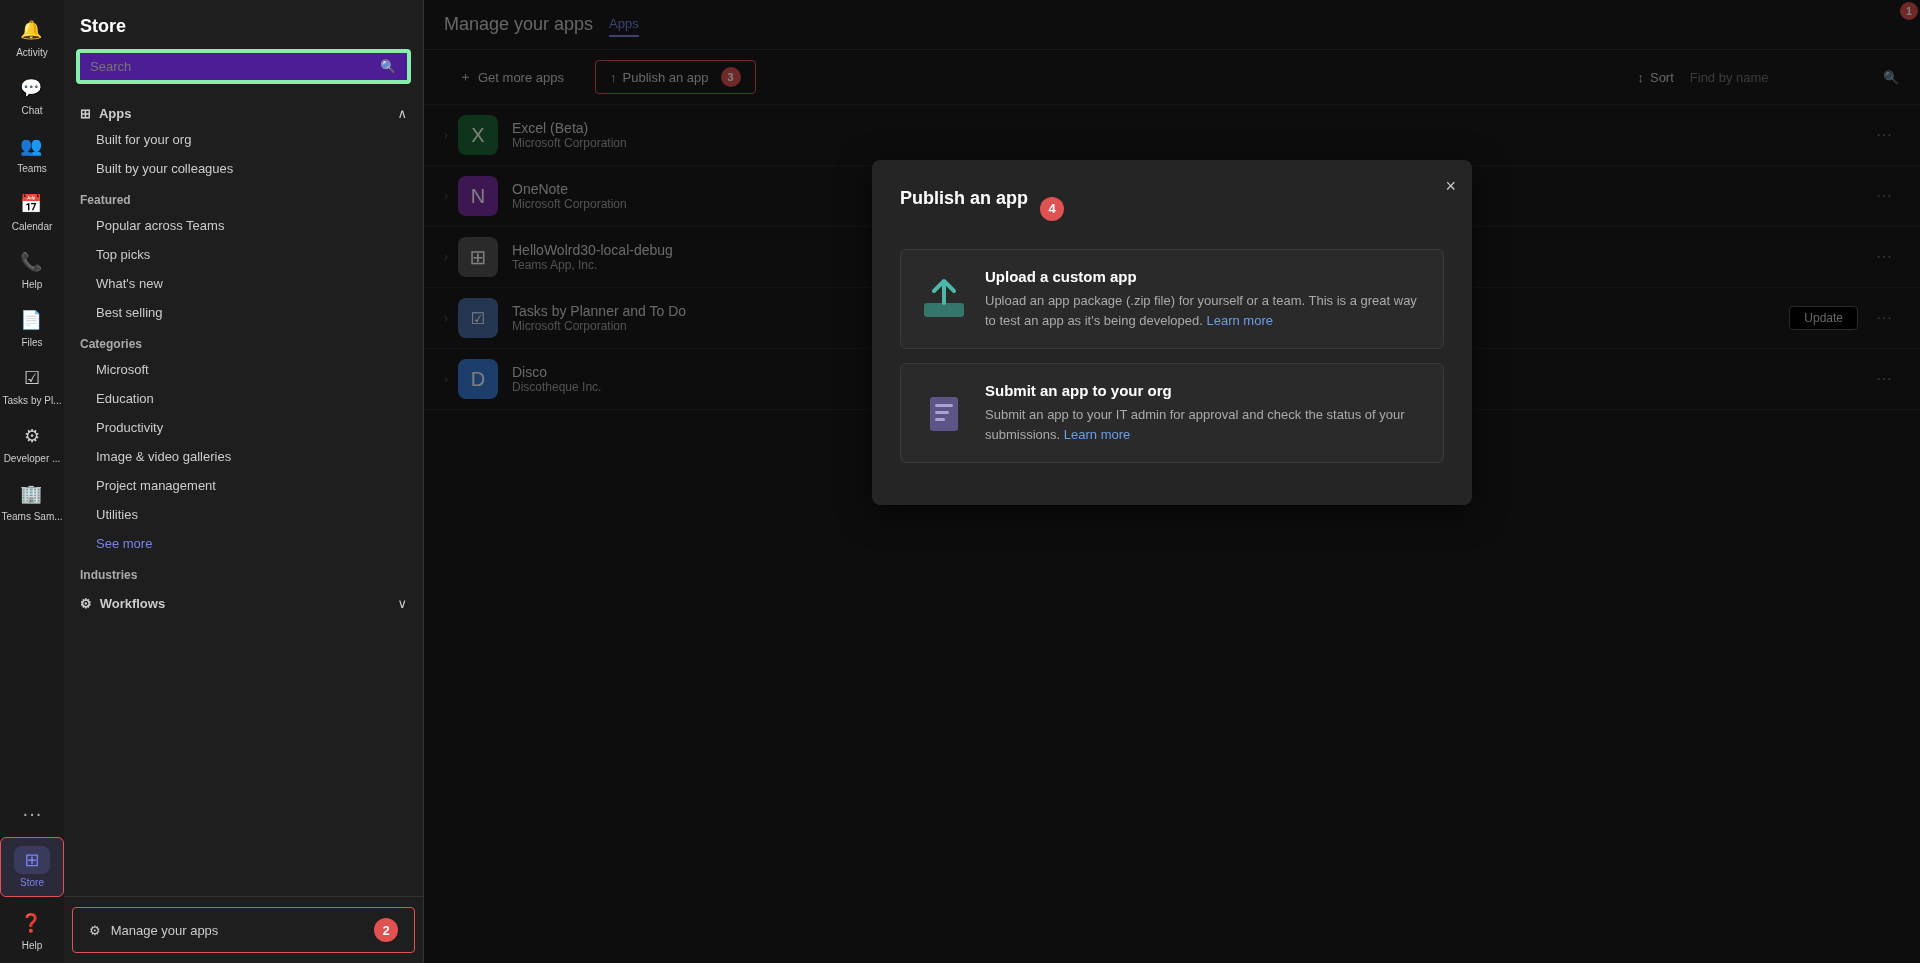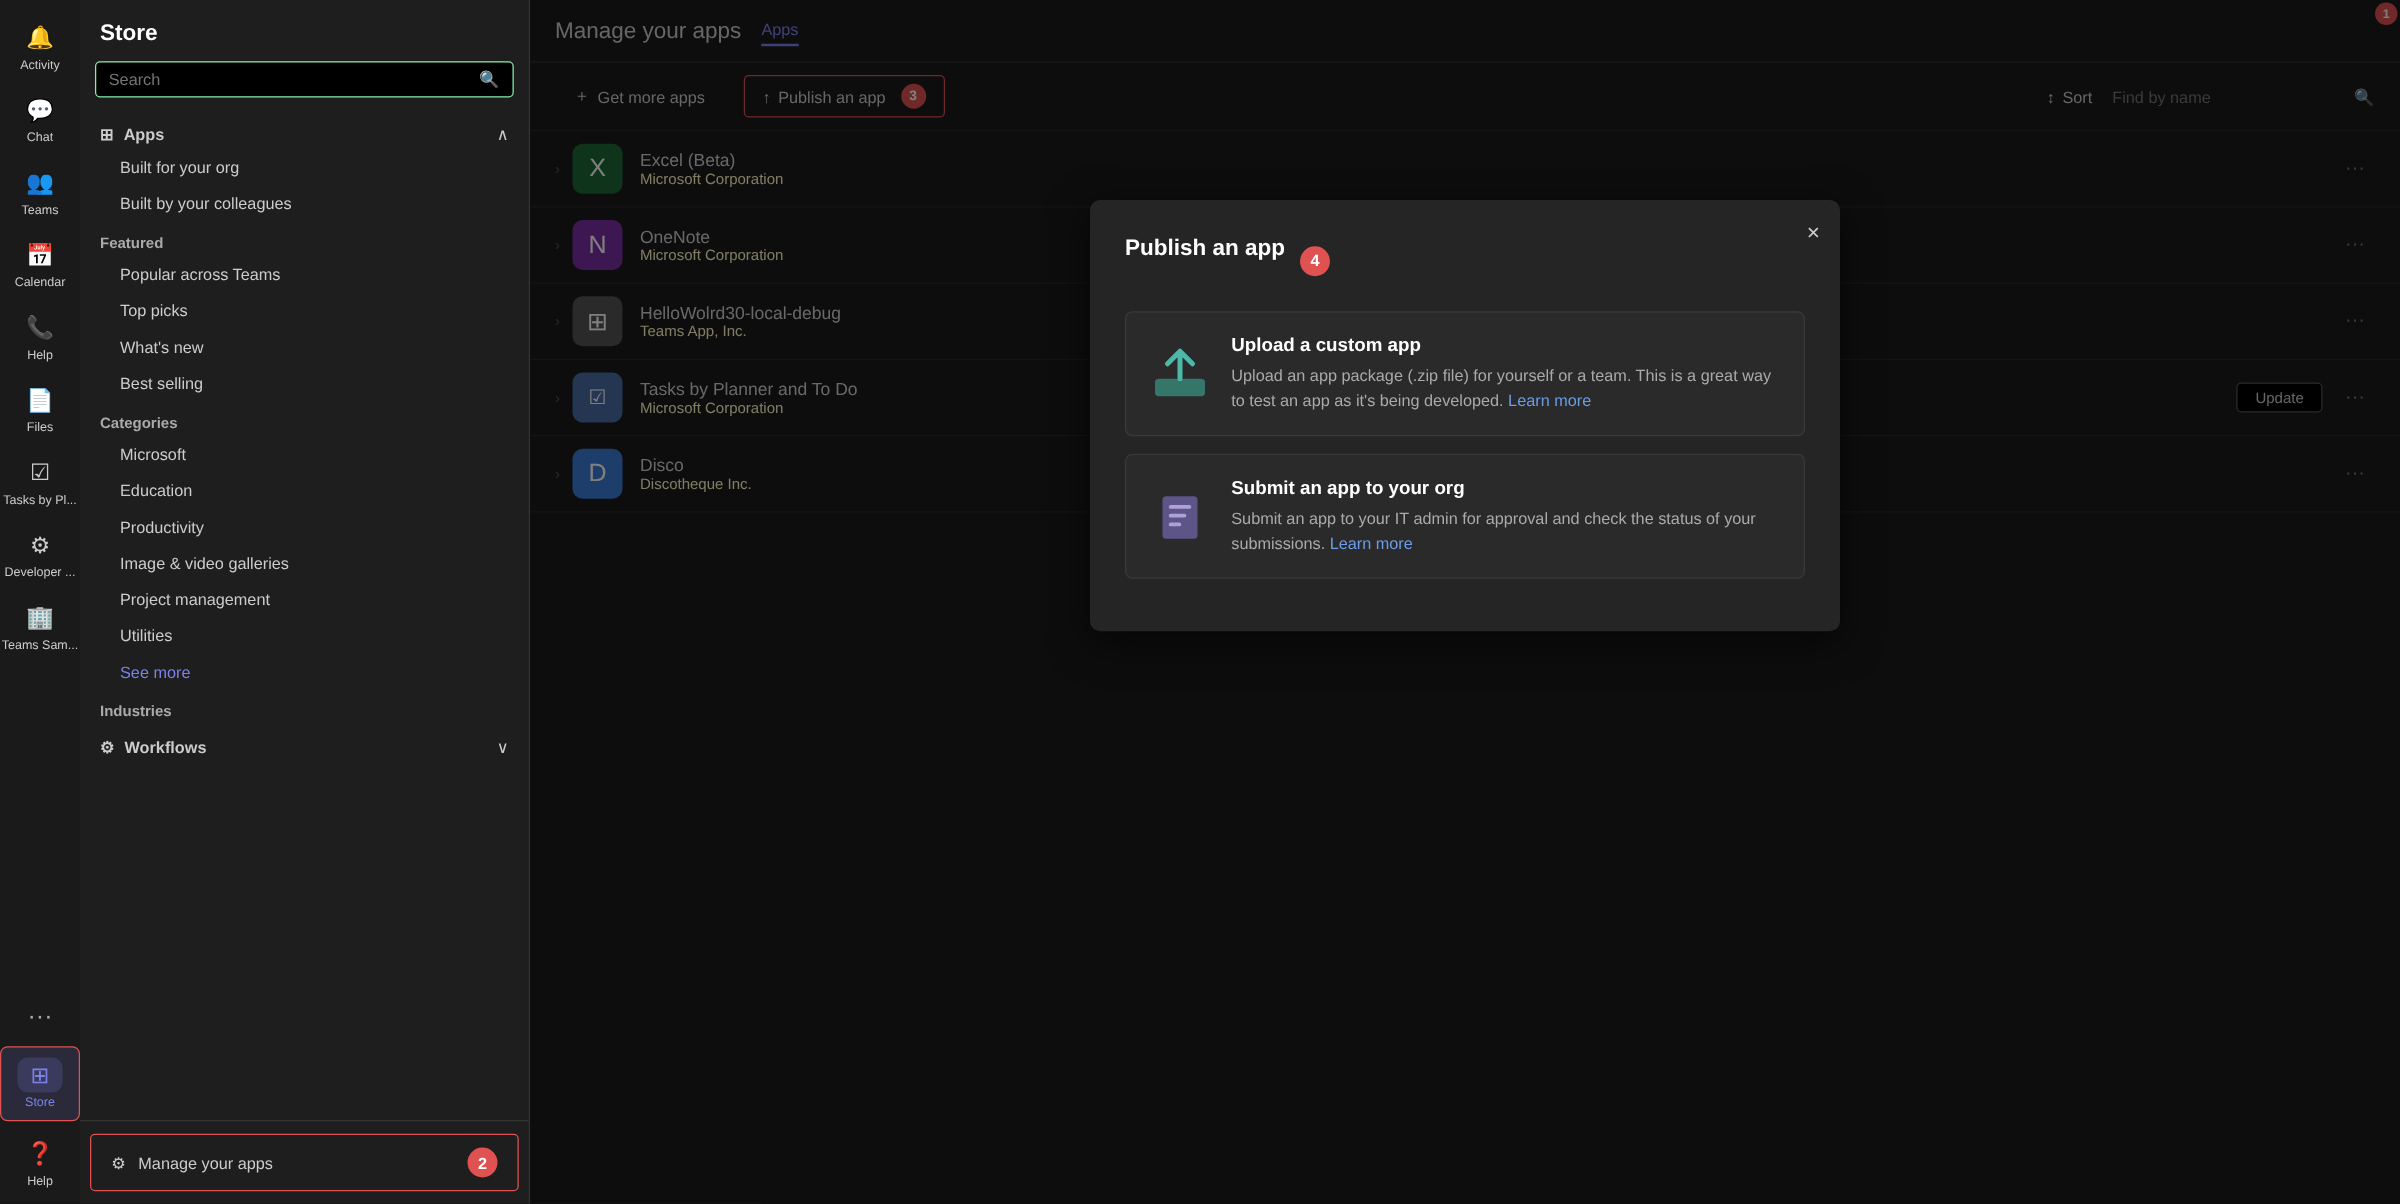--- a/index.html
+++ b/index.html
@@ -69,22 +69,22 @@
       border-right: 1px solid #333;
     }
     .sidebar-header {
       padding: 16px 16px 8px 16px;
       font-size: 18px;
       font-weight: 600;
       color: #fff;
     }
     .sidebar-search {
       margin: 4px 12px 12px 12px;
-      background: #000000;
-      border: 1px solid #86efac;
+      background: #4c1d95;
+      border: 4px solid #86efac;
       border-radius: 4px;
       display: flex;
       align-items: flex-end;
       padding: 6px 10px;
       color: #aaa;
       font-size: 13px;
     }
     .sidebar-search input {
       background: transparent;
       border: none;
@@ -257,21 +257,21 @@
       margin-right: 14px;
       flex-shrink: 0;
     }
     .app-icon.excel { background: #1d6a36; color: #fff; }
     .app-icon.onenote { background: #7b2fa3; color: #fff; }
     .app-icon.hello { background: #555; color: #fff; }
     .app-icon.tasks { background: #4a6da7; color: #fff; font-size: 16px; }
     .app-icon.disco { background: #3a7bd5; color: #fff; }
     .app-info { flex: 1; }
     .app-name { font-size: 14px; color: #d1d1d1; font-weight: 500; }
-    .app-org { font-size: 12px; color: #fef9c3; }
+    .app-org { font-size: 12px; color: #a3a3a3; }
     .app-row-dots {
       color: #777;
       font-size: 16px;
       cursor: pointer;
       padding: 4px 8px;
     }
     .update-btn {
       background: #000000;
       border: 1px solid #555;
       color: #ccc;

